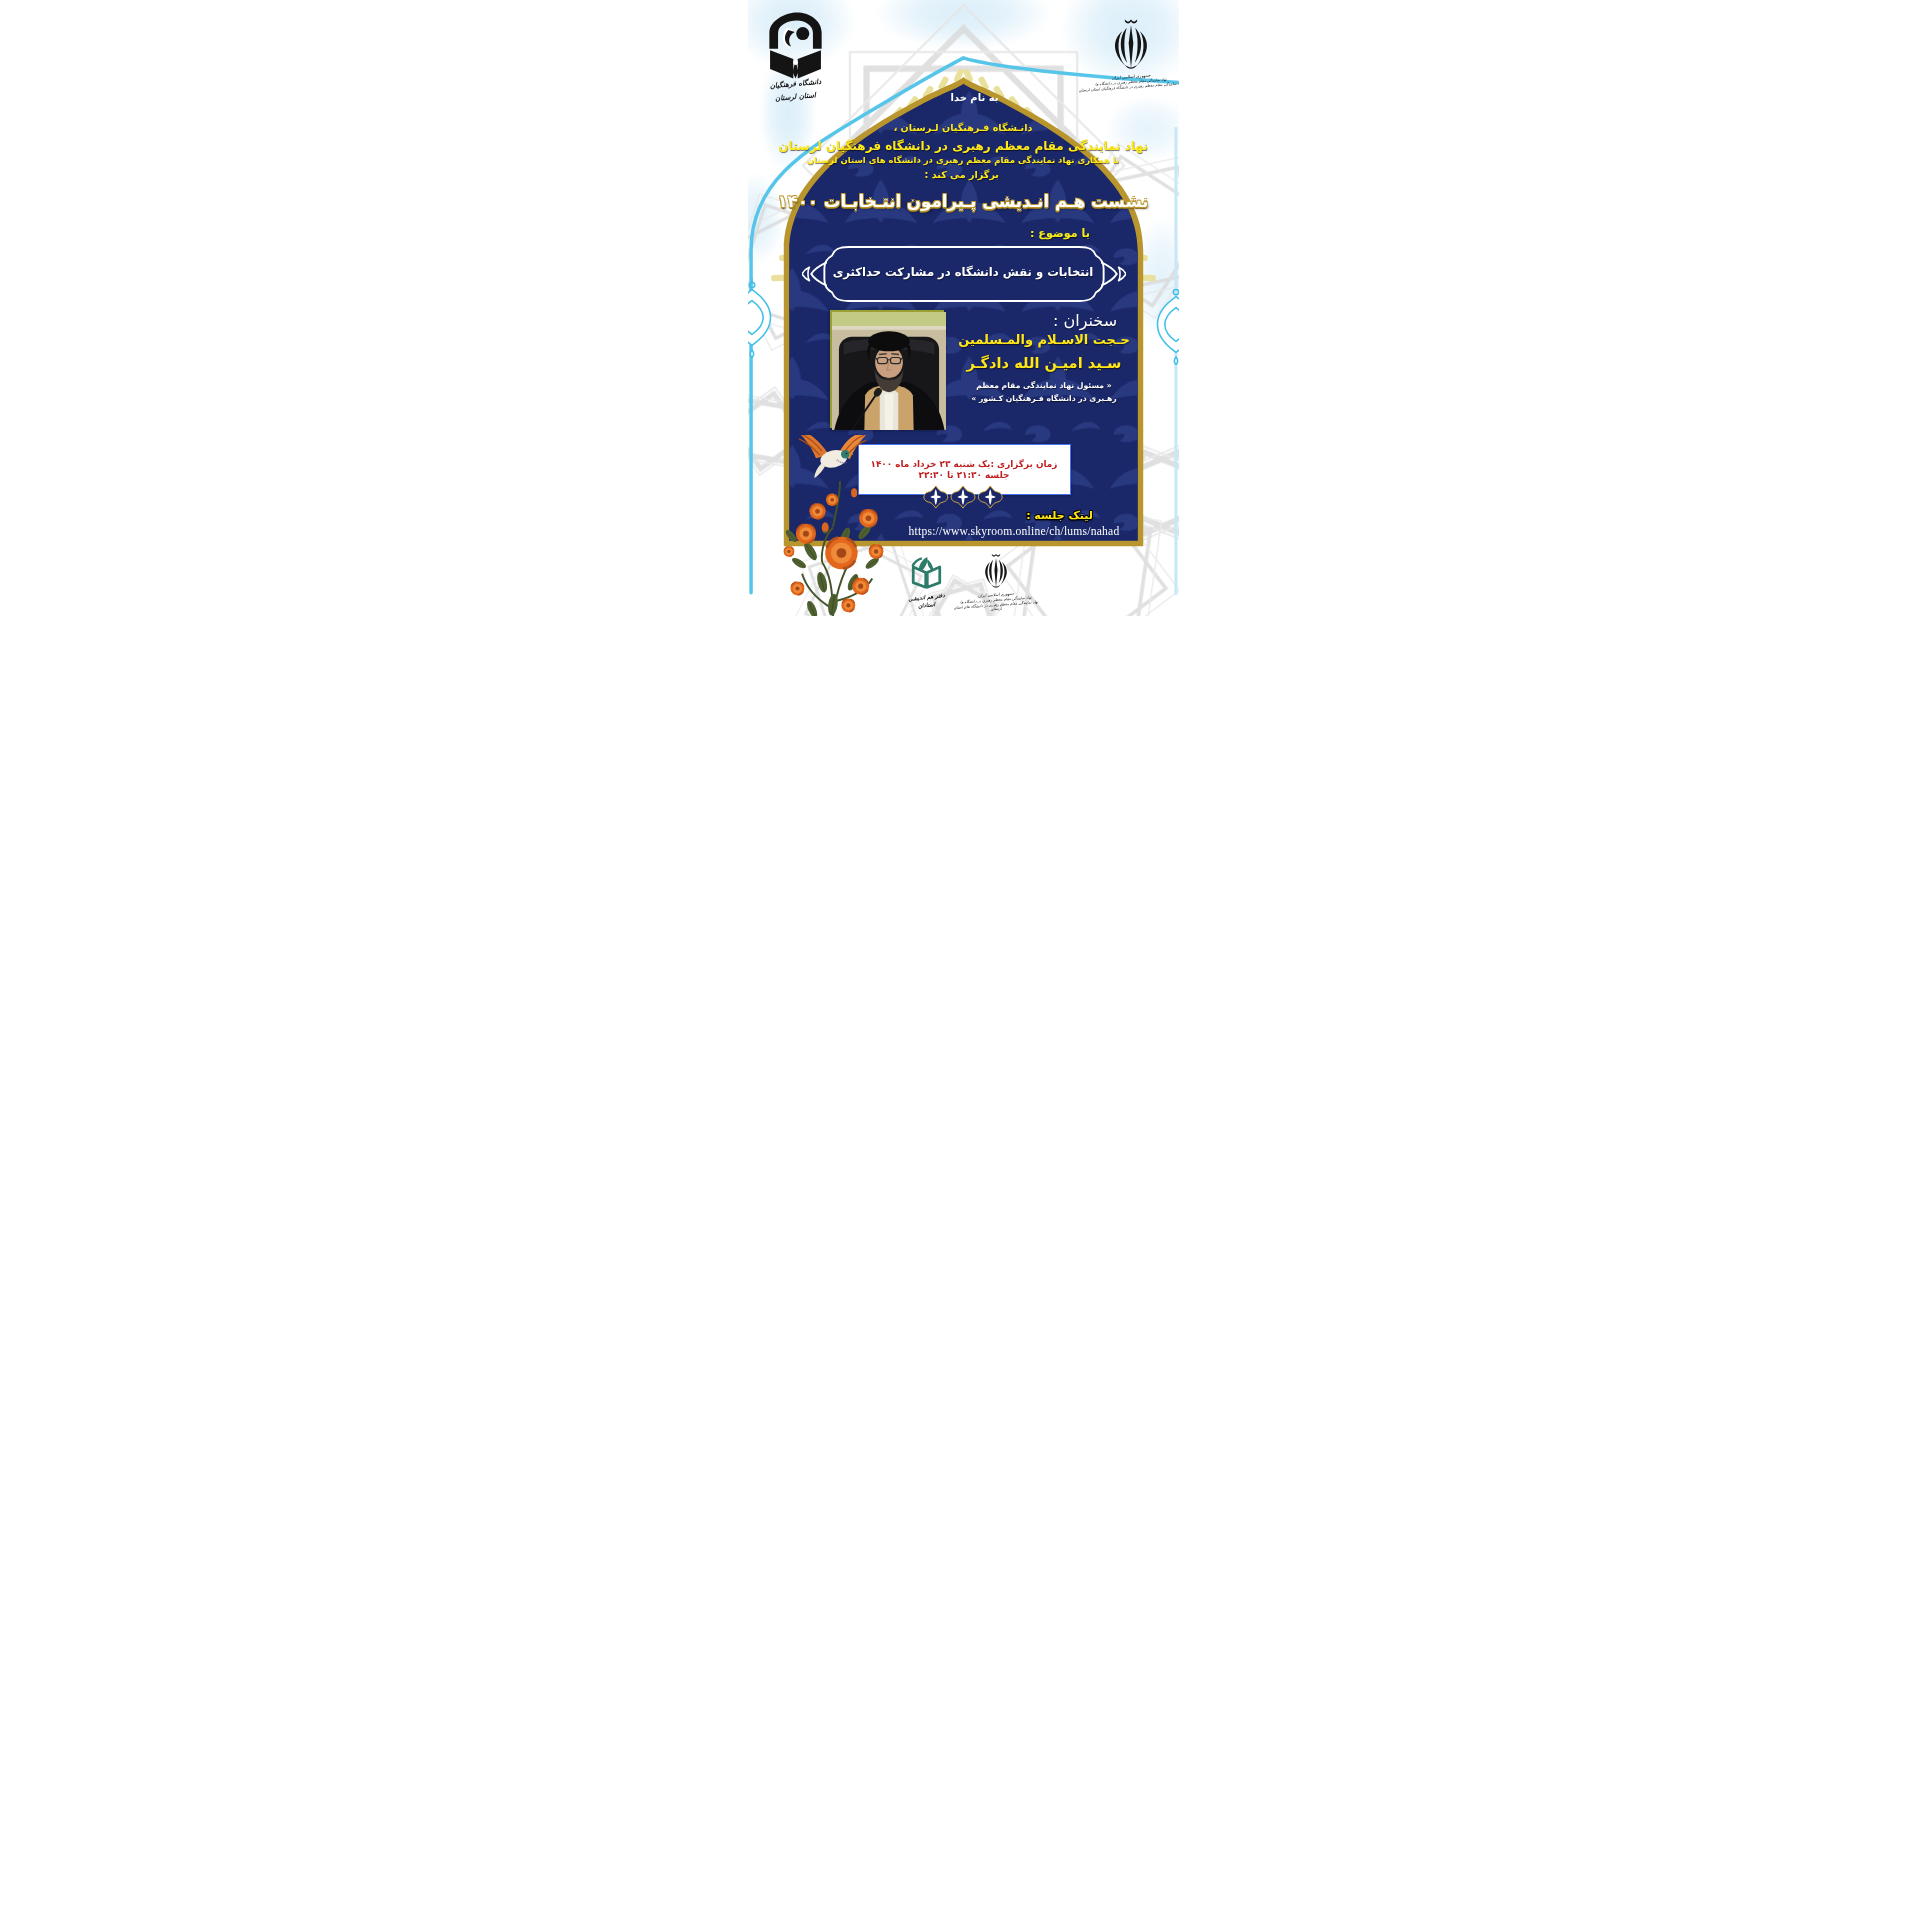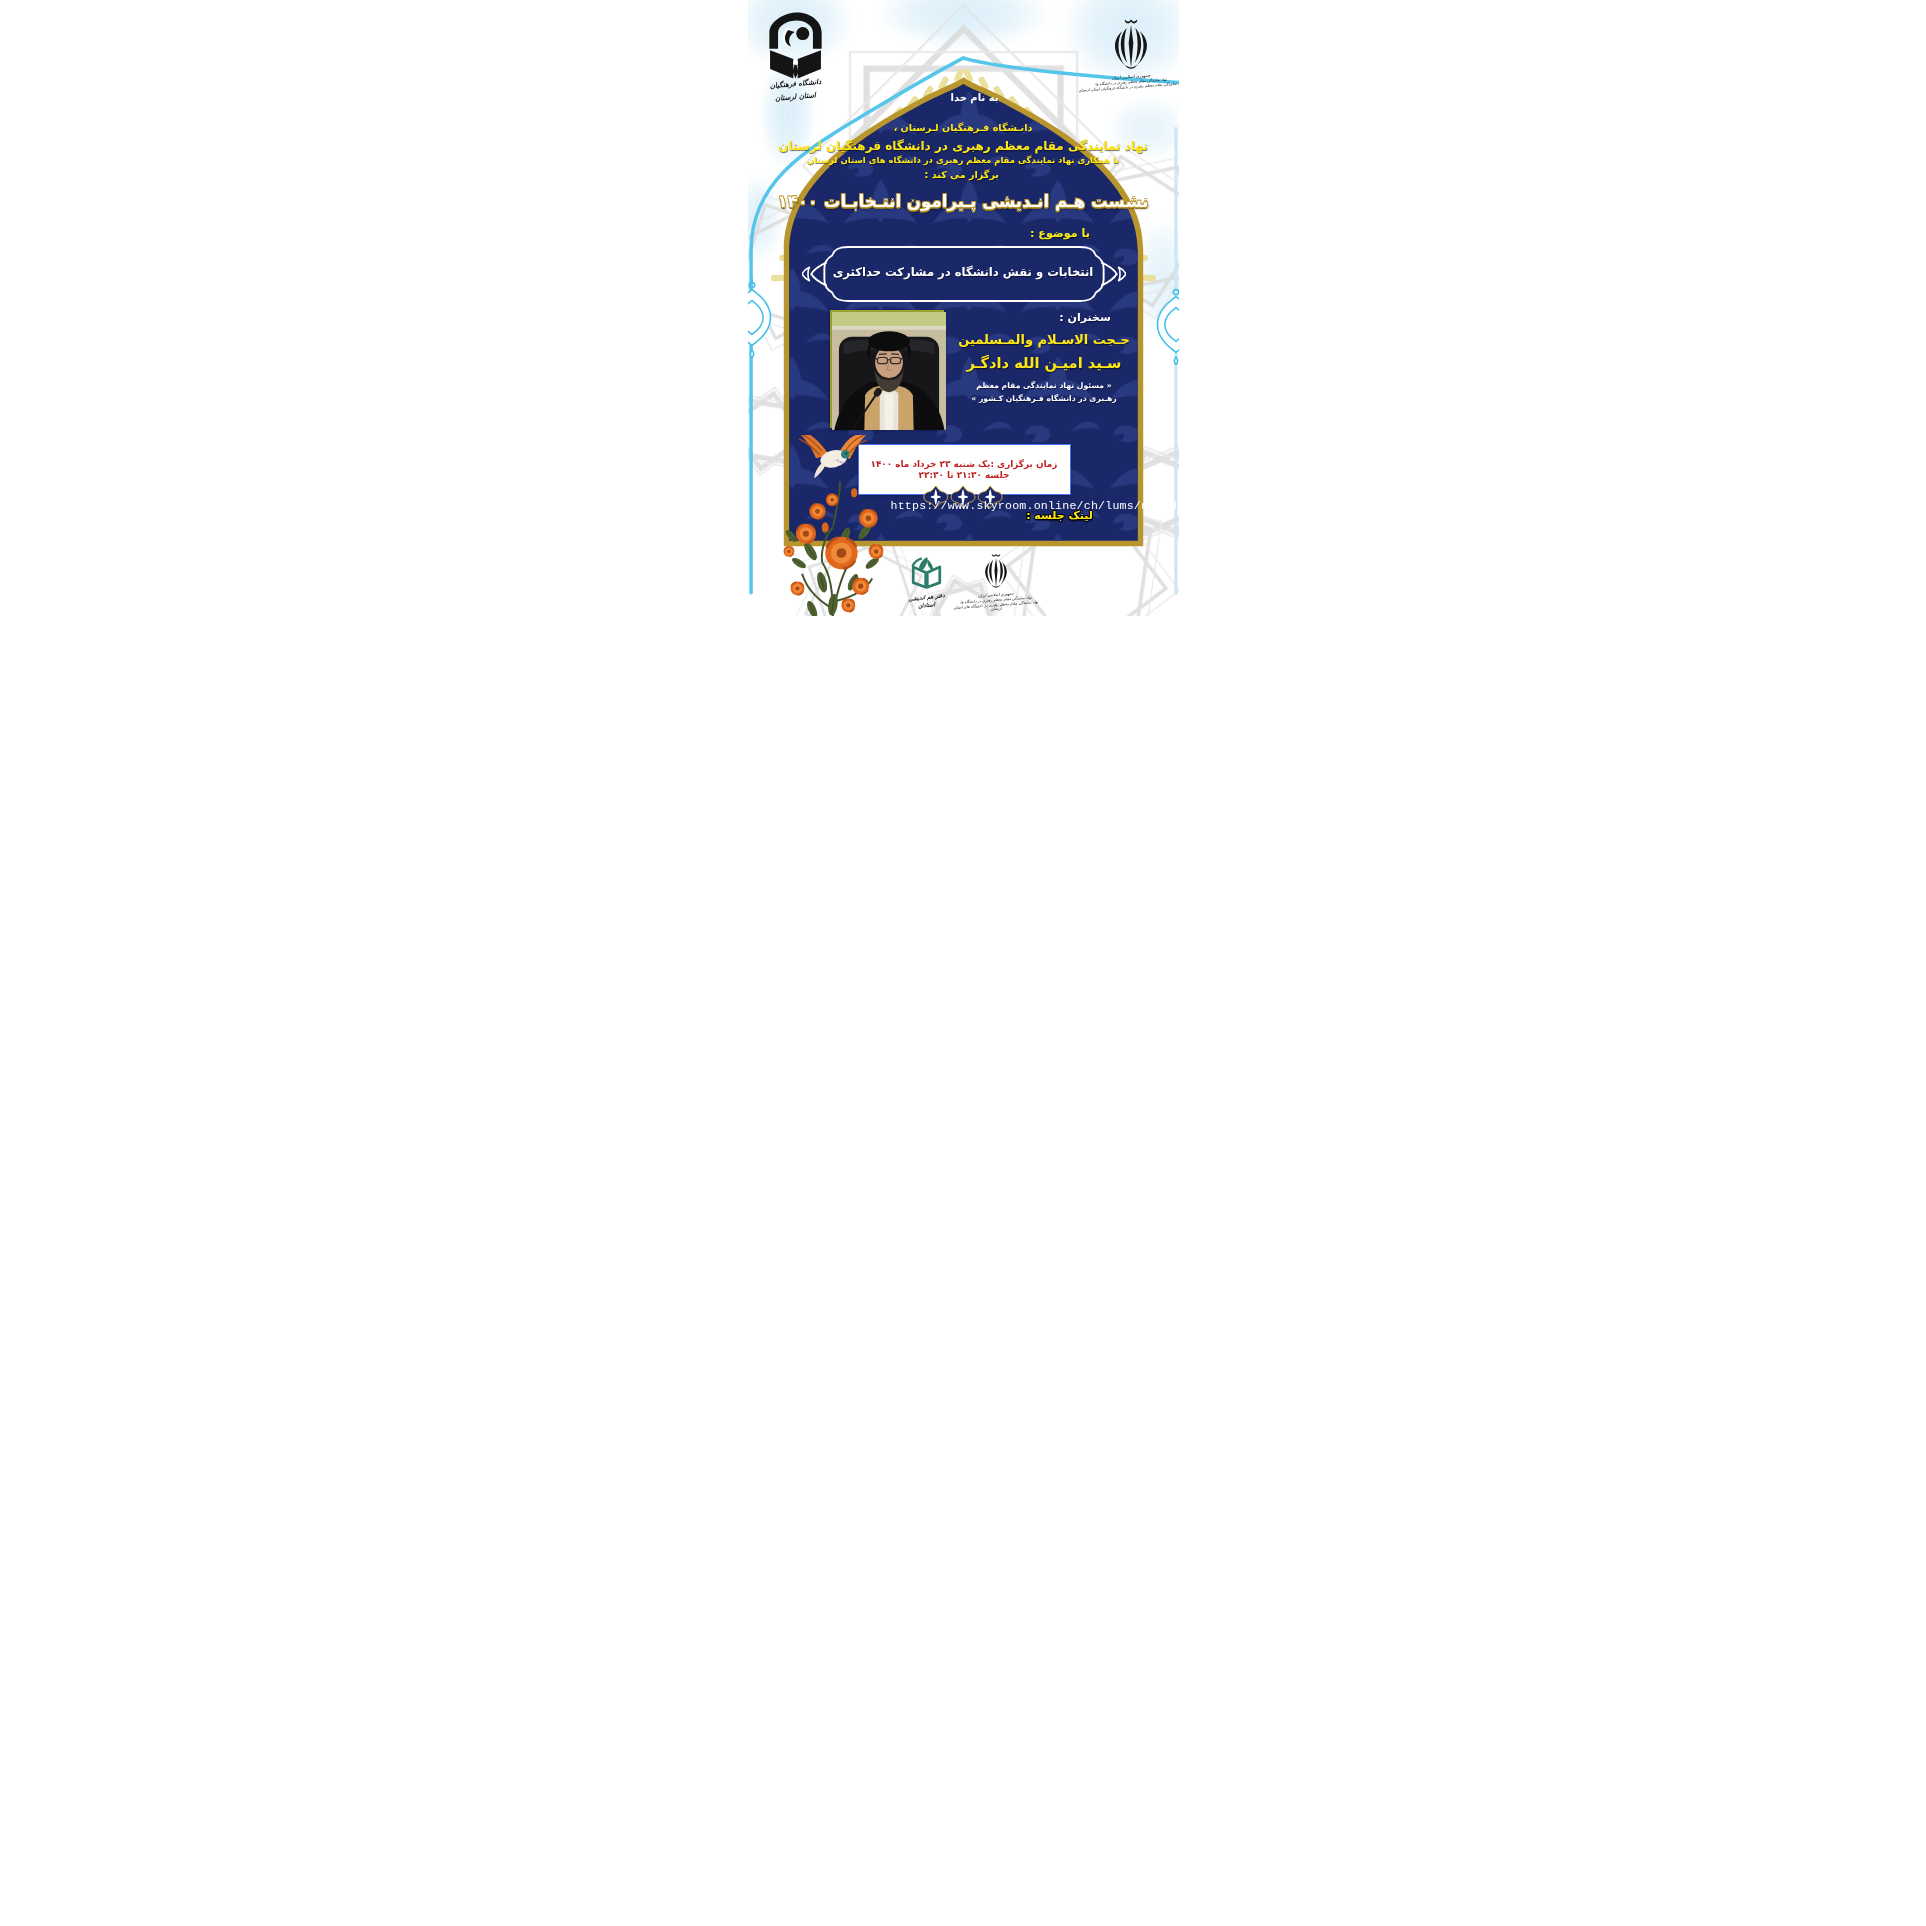--- a/index.html
+++ b/index.html
@@ -18,21 +18,21 @@
   .fa{direction:rtl;unicode-bidi:plaintext;}
   .nowrap{white-space:nowrap;}
   .bismillah{color:#ffffff;font-size:10px;font-weight:bold;text-align:center;width:116px;}
   .intro{color:#ffe818;font-weight:bold;text-align:center;width:100%;text-shadow:0.4px 0.8px 0.8px rgba(0,0,0,.55);}
   .title-line{
     color:#ffffff;font-size:16.6px;font-weight:bold;text-align:center;width:100%;
     text-shadow:-0.8px -0.8px 0 #bb962c,0.8px -0.8px 0 #bb962c,-0.8px 0.8px 0 #bb962c,0.8px 0.8px 0 #bb962c,0 1.5px 0.4px #8d701c,1.2px 2.3px 2.3px rgba(0,0,0,.45);
   }
   .topic-label{color:#f6ec1c;font-size:11.2px;font-weight:bold;text-shadow:0.4px 0.8px 0.8px rgba(0,0,0,.6);}
   .topic-text{color:#ffffff;font-size:11.6px;font-weight:bold;text-align:center;text-shadow:0.4px 0.8px 0.8px rgba(0,0,0,.5);}
-  .speaker-label{color:#ffffff;font-size:11px;font-weight:bold;text-shadow:0.4px 0.8px 0.8px rgba(0,0,0,.5);}
+  .speaker-label{color:#ffffff;font-size:16px;font-weight:normal;text-shadow:0.4px 0.8px 0.8px rgba(0,0,0,.5);}
   .name{color:#ffe617;font-weight:bold;text-align:center;width:193px;text-shadow:0.4px 1.2px 1.2px rgba(0,0,0,.6);}
   .role{color:#ffffff;font-size:7.7px;font-weight:bold;text-align:center;width:185px;text-shadow:0.4px 0.8px 0.8px rgba(0,0,0,.5);}
   .datebox{
     position:absolute;left:110px;top:444px;width:213px;height:51px;
     background:#ffffff;border:1.5px solid #4673f2;box-shadow:0 1.2px 2.3px rgba(0,0,0,.35);
     display:flex;flex-direction:column;justify-content:center;gap:1.5px;
   }
   .dateline{color:#bf1f1f;font-size:8.9px;font-weight:bold;text-align:center;}
   .link-label{color:#ffe818;font-size:11px;font-weight:bold;
     text-shadow:-0.8px -0.8px 0 #000,0.8px -0.8px 0 #000,-0.8px 0.8px 0 #000,0.8px 0.8px 0 #000,0 1.5px 1.2px rgba(0,0,0,.6);}
@@ -261,21 +261,21 @@
         <path d="M -14,0 C -7,5 7,5 14,0 C 7,-5 -7,-5 -14,0 Z" fill="#ffffff"></path>
         <circle r="4.6" fill="#ffffff"></circle>
       </g>
     </defs>
     <use href="#med" transform="translate(49,31)"></use>
     <use href="#med" transform="translate(120,31)"></use>
     <use href="#med" transform="translate(191,31)"></use>
   </svg>
 
   <div class="abs fa link-label nowrap" style="left:266px;top:509px;width:92px;text-align:center;">لینک جلسه :</div>
-  <div class="abs link-url nowrap" style="left:143px;top:499px;font-family:Liberation Mono, monospace;">https://www.skyroom.online/ch/lums/nahad</div>
+  <div class="abs link-url nowrap" style="left:143px;top:525px;font-family:Liberation Serif, serif;">https://www.skyroom.online/ch/lums/nahad</div>
 
   <svg class="abs" style="left:27px;top:435px;" width="112" height="182" viewBox="0 0 290 472">
     <defs>
       <g id="flw">
         <circle r="20" fill="#e2671c"></circle>
         <circle r="13" fill="#ef8a38"></circle>
         <circle r="6" fill="#a34716"></circle>
         <path d="M -18,-6 A 19 19 0 0 1 -4,-19" stroke="#b3511a" stroke-width="3.4" fill="none"></path>
         <path d="M 6,-18 A 19 19 0 0 1 18,-7" stroke="#b3511a" stroke-width="3.4" fill="none"></path>
         <path d="M 17,9 A 19 19 0 0 1 2,19" stroke="#b3511a" stroke-width="3.4" fill="none"></path>

